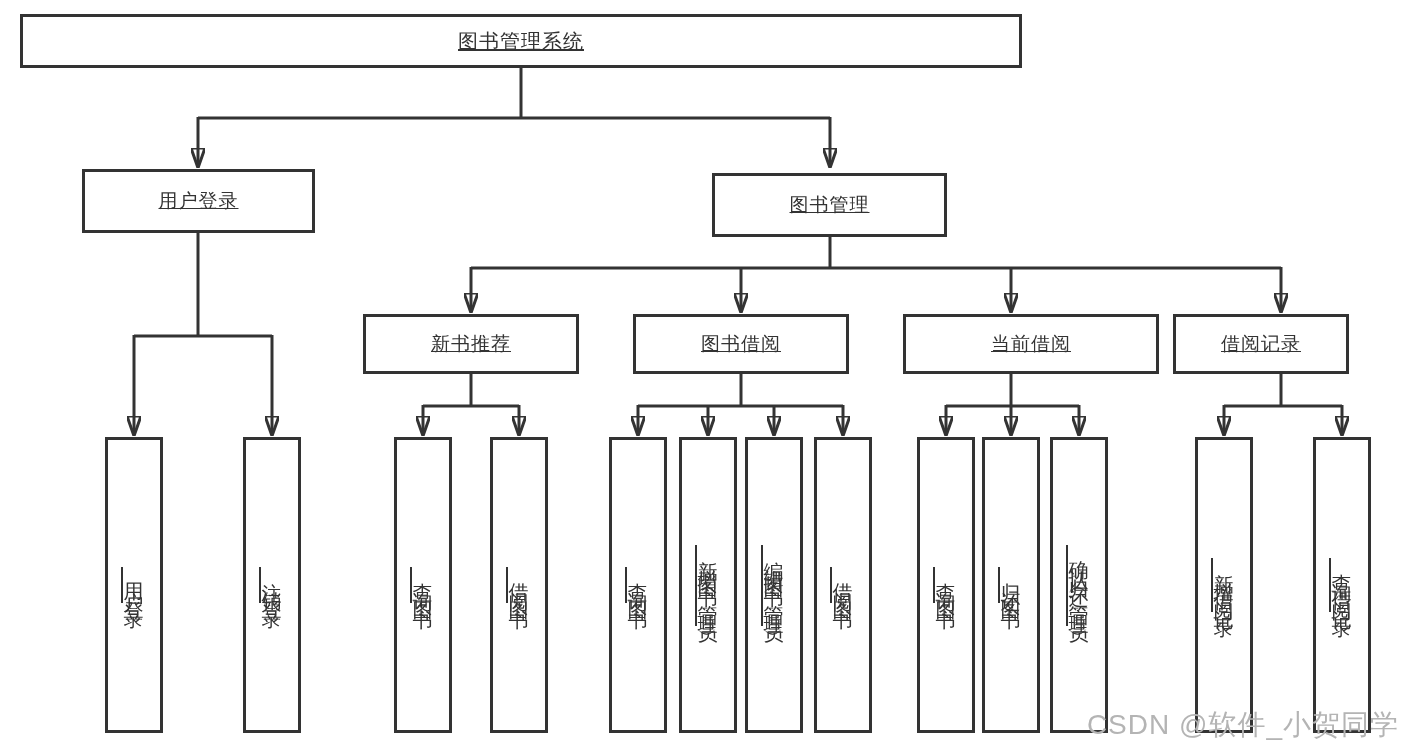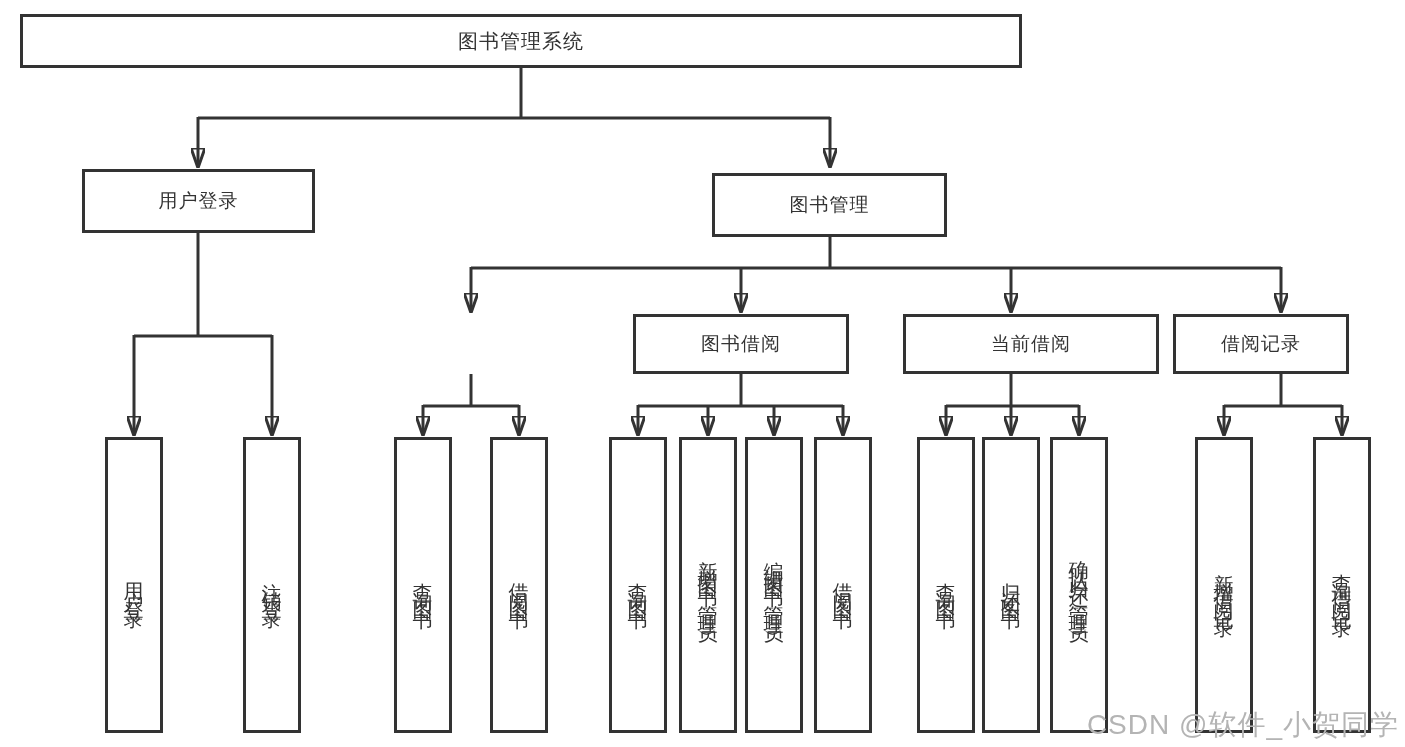--- a/index.html
+++ b/index.html
@@ -28,20 +28,21 @@
 
   .node {
     position: absolute;
     background: #ffffff;
     border: 3px solid #333333;
     color: #333333;
     display: flex;
     align-items: center;
     justify-content: center;
     text-align: center;
+    text-decoration: underline;
   }
 
   
   .node.h {
     font-size: 19px;
     letter-spacing: 1px;
   }
   .node.root { font-size: 20px; }
 
   
@@ -114,20 +115,21 @@
     <path d="M1224,406 H1342"></path>
     <path d="M1224,405 V434" marker-end="url(#arrow)"></path>
     <path d="M1342,405 V434" marker-end="url(#arrow)"></path>
   </svg>
 
   <div class="node h root" style="left:20px; top:14px; width:1002px; height:54px;">图书管理系统</div>
 
   <div class="node h" style="left:82px; top:169px; width:233px; height:64px;">用户登录</div>
   <div class="node h" style="left:712px; top:173px; width:235px; height:64px;">图书管理</div>
 
+  <div class="node h" style="left:363px; top:314px; width:216px; height:60px;">新书推荐</div>
   <div class="node h" style="left:633px; top:314px; width:216px; height:60px;">图书借阅</div>
   <div class="node h" style="left:903px; top:314px; width:256px; height:60px;">当前借阅</div>
   <div class="node h" style="left:1173px; top:314px; width:176px; height:60px;">借阅记录</div>
 
   <div class="node v" style="left:105px; top:437px; width:58px; height:296px;">用户登录</div>
   <div class="node v" style="left:243px; top:437px; width:58px; height:296px;">注销登录</div>
 
   <div class="node v" style="left:394px; top:437px; width:58px; height:296px;">查询图书</div>
   <div class="node v" style="left:490px; top:437px; width:58px; height:296px;">借阅图书</div>
 

